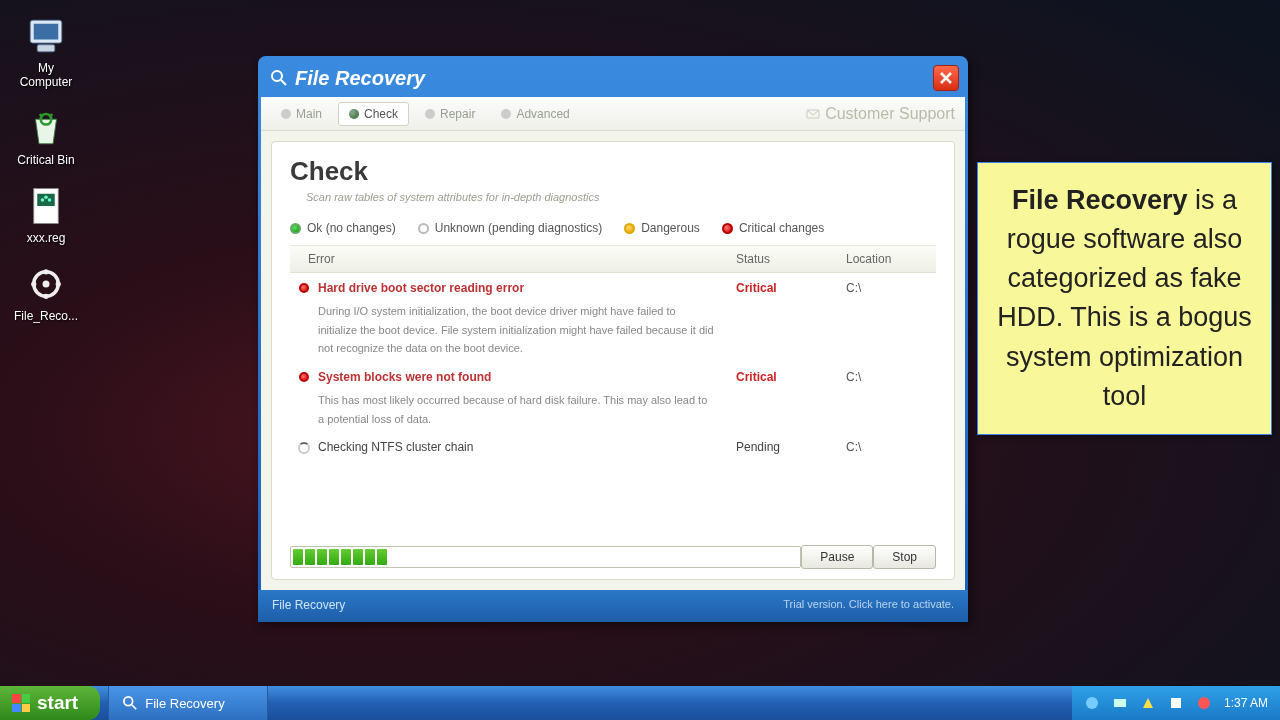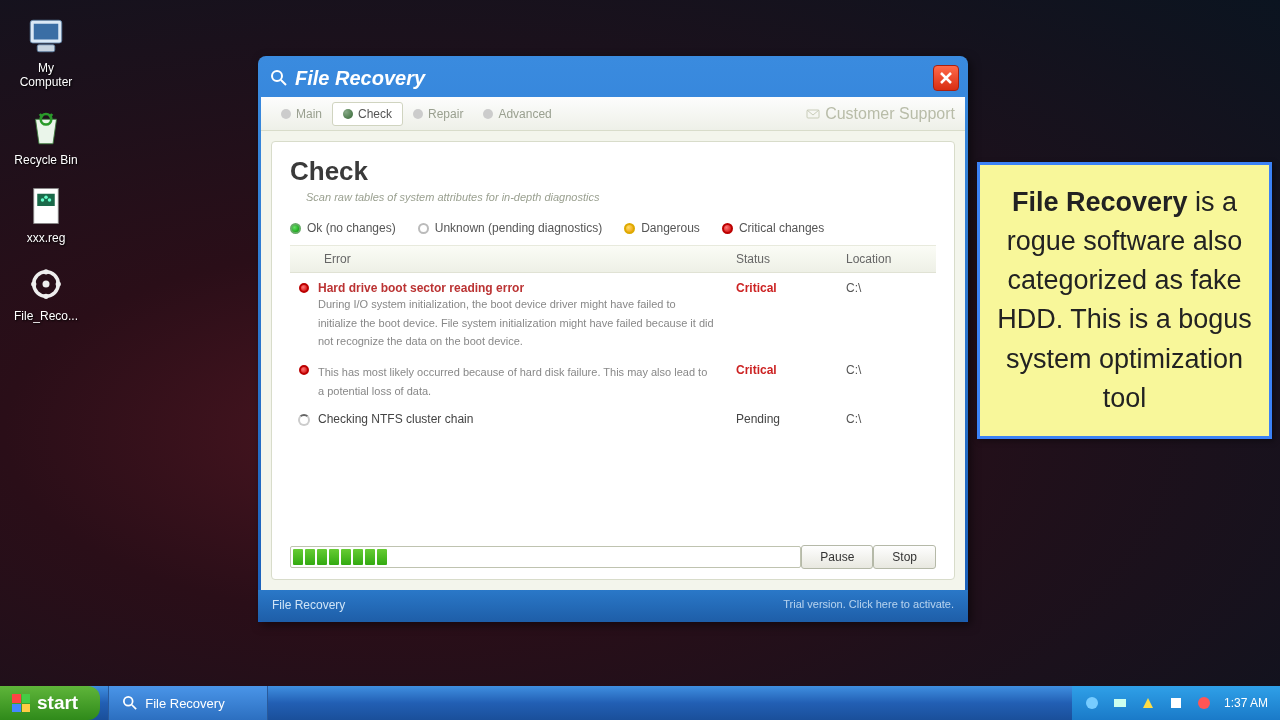--- a/index.html
+++ b/index.html
@@ -18,21 +18,21 @@
   position: absolute; left: 258px; top: 56px; width: 710px;
   background: linear-gradient(180deg, #3a8bdf 0%, #1a5fb9 100%);
   border-radius: 8px 8px 0 0; box-shadow: 3px 3px 10px rgba(0,0,0,.5);
   padding: 3px;
 }
 .titlebar { height: 38px; display: flex; align-items: center; padding: 0 6px 0 10px; }
 .titlebar .tico { width: 16px; height: 16px; margin-right: 8px; }
 .titlebar .ttext { color: #fff; font-size: 20px; font-weight: bold; font-style: italic; flex: 1; }
 .close-btn { width: 26px; height: 26px; background: linear-gradient(#ff6a4a,#d82e12); border: 1px solid #a82010; border-radius: 4px; display: flex; align-items: center; justify-content: center; color: #fff; font-weight: bold; font-size: 16px; cursor: pointer; }
 
-.toolbar { background: linear-gradient(#fdfdfd,#eef0e8); height: 34px; display: flex; align-items: center; padding: 0 10px; gap: 0; border-bottom: 1px solid #d8dcca; }
+.toolbar { background: linear-gradient(#fdfdfd,#eef0e8); height: 34px; display: flex; align-items: center; padding: 0 10px; gap: 6px; border-bottom: 1px solid #d8dcca; }
 .tbtn { padding: 4px 10px; border-radius: 3px; font-size: 12px; color: #9aa090; display: flex; align-items: center; gap: 5px; }
 .tbtn.active { background: #fff; border: 1px solid #d0d4c0; color: #555; }
 .tbtn .dot { width: 10px; height: 10px; border-radius: 50%; background: #ccc; display: inline-block; }
 .tbtn.active .dot { background: radial-gradient(circle at 30% 30%, #8a8, #363); }
 .tspacer { flex: 1; }
 .tsupport { font-size: 16px; color: #b8bca8; display: flex; align-items: center; gap: 5px; }
 
 .client { background: #f3f5ec; padding: 10px; }
 .panel { background: #fff; border: 1px solid #d8dcca; border-radius: 4px; padding: 14px 18px 10px; }
 .panel h1 { font-size: 26px; font-weight: bold; color: #3a3a3a; }
@@ -40,48 +40,48 @@
 
 .legend { display: flex; gap: 22px; font-size: 12px; color: #555; padding: 6px 0 10px; border-bottom: 1px solid #e8eadd; }
 .legend span { display: flex; align-items: center; gap: 6px; }
 .ldot { width: 11px; height: 11px; border-radius: 50%; border: 2px solid #ccc; }
 .ldot.green { background: radial-gradient(circle at 35% 35%, #6d6, #090); border-color: #6a6; }
 .ldot.grey  { background: #fff; border-color: #bbb; }
 .ldot.orange{ background: radial-gradient(circle at 35% 35%, #fd6, #e90); border-color: #da0; }
 .ldot.red   { background: radial-gradient(circle at 35% 35%, #f77, #c00); border-color: #b00; }
 
 .tblhead { display: flex; font-size: 12px; color: #666; background: linear-gradient(#fbfcf6,#eef0e6); border-bottom: 1px solid #e0e2d4; padding: 6px 0; }
-.tblhead .c-err { flex: 1; padding-left: 34px; }
+.tblhead .c-err { flex: 1; padding-left: 18px; }
 .tblhead .c-stat { width: 110px; }
 .tblhead .c-loc { width: 90px; }
 
 .rows { min-height: 260px; font-size: 12px; }
 .row { display: flex; padding: 8px 0 4px; }
 .row .bullet { width: 28px; display: flex; justify-content: center; padding-top: 2px; }
 .row .bullet .ldot { width: 10px; height: 10px; }
 .row .c-err { flex: 1; padding-right: 20px; }
 .row .c-err .etitle { font-weight: bold; }
 .row.crit .etitle { color: #b33; }
-.row .edesc { color: #888; font-size: 11px; line-height: 1.7; margin-top: 0; }
+.row .edesc { color: #888; font-size: 11px; line-height: 1.7; margin-top: 7px; }
 .row .c-stat { width: 110px; }
 .row.crit .c-stat { color: #c22; font-weight: bold; }
 .row .c-loc { width: 90px; color: #555; }
 .spinner { width: 12px; height: 12px; border: 2px solid #ccc; border-top-color: #666; border-radius: 50%; }
 
 .progress-row { display: flex; margin-top: 12px; align-items: center; }
 .progress { flex: 1; height: 22px; border: 1px solid #bfc3b0; background: #fff; border-radius: 2px; padding: 2px; display: flex; gap: 2px; }
 .progress .seg { width: 10px; height: 100%; background: linear-gradient(#6c3,#3a1); border-radius: 1px; }
 .btn { padding: 4px 18px; background: linear-gradient(#fefefe,#e8e8e0); border: 1px solid #b5b9a8; border-radius: 3px; font-size: 12px; cursor: pointer; color: #333; }
 
 .footer { background: linear-gradient(#2a78c8,#1e5ea8); color: #cfe4f7; font-size: 12px; padding: 8px 14px 10px; display: flex; justify-content: space-between; border-radius: 0 0 6px 6px; margin: 0 -3px -3px; }
 .footer .trial { font-size: 11px; opacity: .85; }
 
 .callout {
   position: absolute; right: 8px; top: 162px; width: 295px;
-  background: #f8f79a; border: 3px solid #3b82f6;
+  background: #f8f79a; border: 1px solid #3b82f6;
   padding: 18px 16px; font-size: 27px; color: #222;
   font-family: Arial, sans-serif; line-height: 1.45; text-align: center;
   box-shadow: 2px 2px 6px rgba(0,0,0,.4);
 }
 .callout b { font-weight: bold; }
 
 .taskbar {
   position: absolute; bottom: 0; left: 0; right: 0; height: 34px;
   background: linear-gradient(#3f8fe0, #225fb4 50%, #1a4f9a);
   display: flex; align-items: stretch; color: #fff; font-size: 13px;
@@ -109,21 +109,21 @@
     <span>My Computer</span>
   </div>
   <div class="di">
     <div class="ico">
       <svg viewBox="0 0 48 48">
           <path d="M12 14 L36 14 L32 42 L16 42 Z" fill="#eaf5ea" stroke="#3a7a3a"></path>
           <path d="M24 8 a6 6 0 1 1 0 12 a6 6 0 1 1 0 -12" fill="none" stroke="#2a9a2a" stroke-width="3"></path>
           <path d="M20 12 l-3 -4 M28 12 l3 -4" stroke="#2a9a2a" stroke-width="3"></path>
         </svg>
     </div>
-    <span>Recycle Bin</span>
+    <span>Critical Bin</span>
   </div>
   <div class="di">
     <div class="ico">
       <svg viewBox="0 0 48 48">
           <rect x="10" y="4" width="28" height="40" fill="#fff" stroke="#888"></rect>
           <rect x="14" y="10" width="20" height="14" fill="#1a6a4a"></rect>
           <circle cx="20" cy="17" r="2" fill="#6fc"></circle>
           <circle cx="28" cy="17" r="2" fill="#6fc"></circle>
           <circle cx="24" cy="14" r="2" fill="#6fc"></circle>
         </svg>
@@ -226,20 +226,21 @@
             <div class="edesc">During I/O system initialization, the boot device driver might have failed to initialize the boot device. File system initialization might have failed because it did not recognize the data on the boot device.</div>
           </div>
           <div class="c-stat">Critical</div>
           <div class="c-loc">C:\</div>
         </div>
         <div class="row crit">
           <div class="bullet">
               <span class="ldot red"></span>
             </div>
           <div class="c-err">
+            <div class="etitle">System blocks were not found</div>
             <div class="edesc">This has most likely occurred because of hard disk failure. This may also lead to a potential loss of data.</div>
           </div>
           <div class="c-stat">Critical</div>
           <div class="c-loc">C:\</div>
         </div>
         <div class="row">
           <div class="bullet">
               <span class="spinner"></span>
             </div>
           <div class="c-err">

